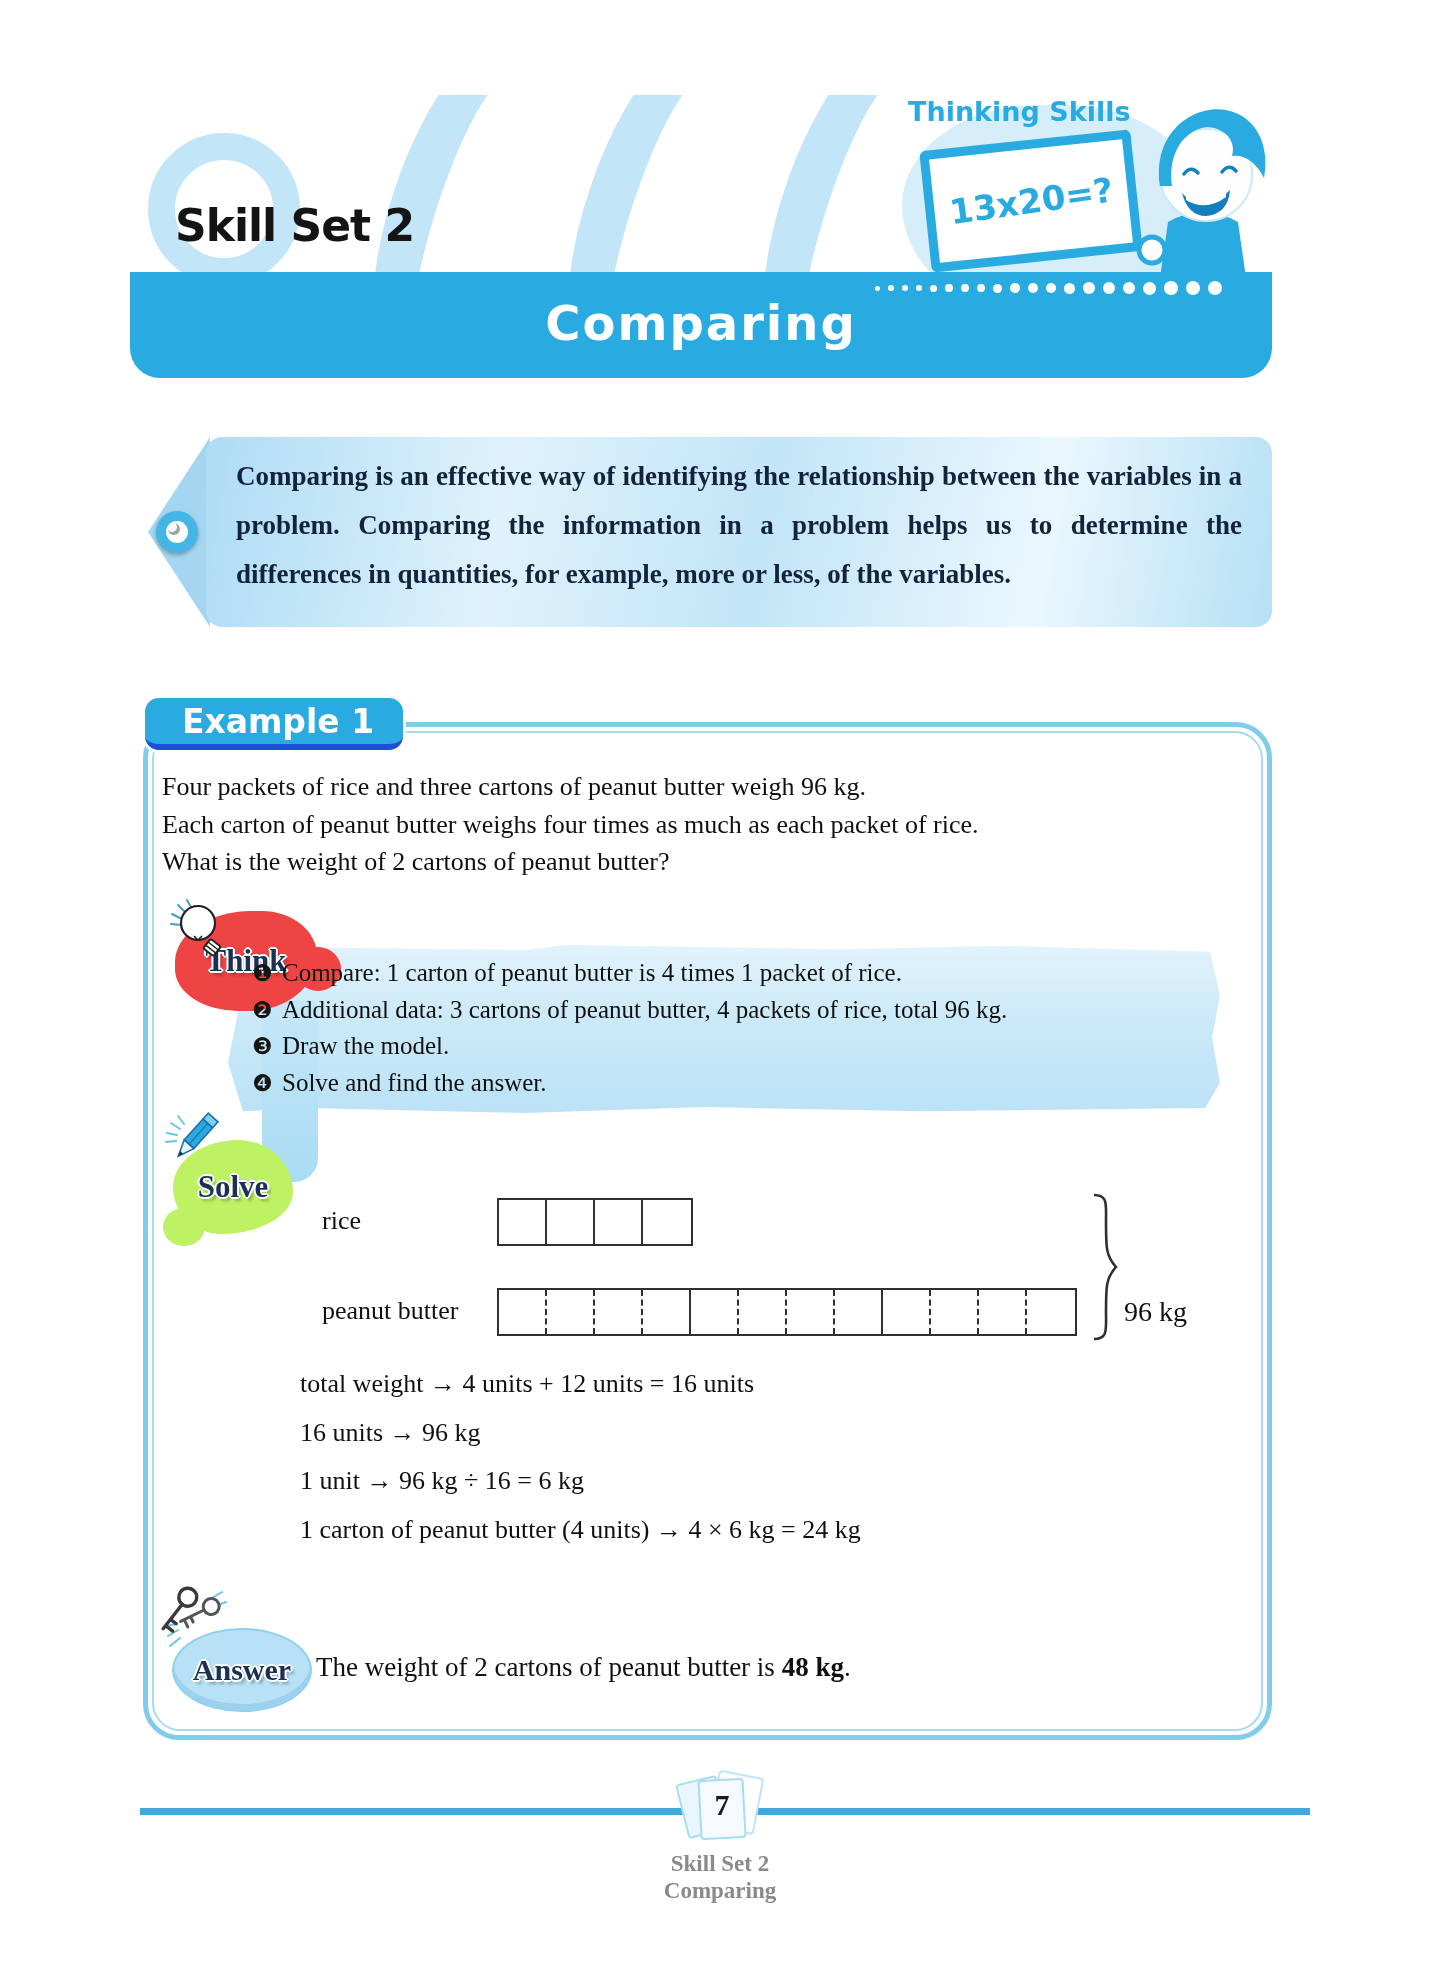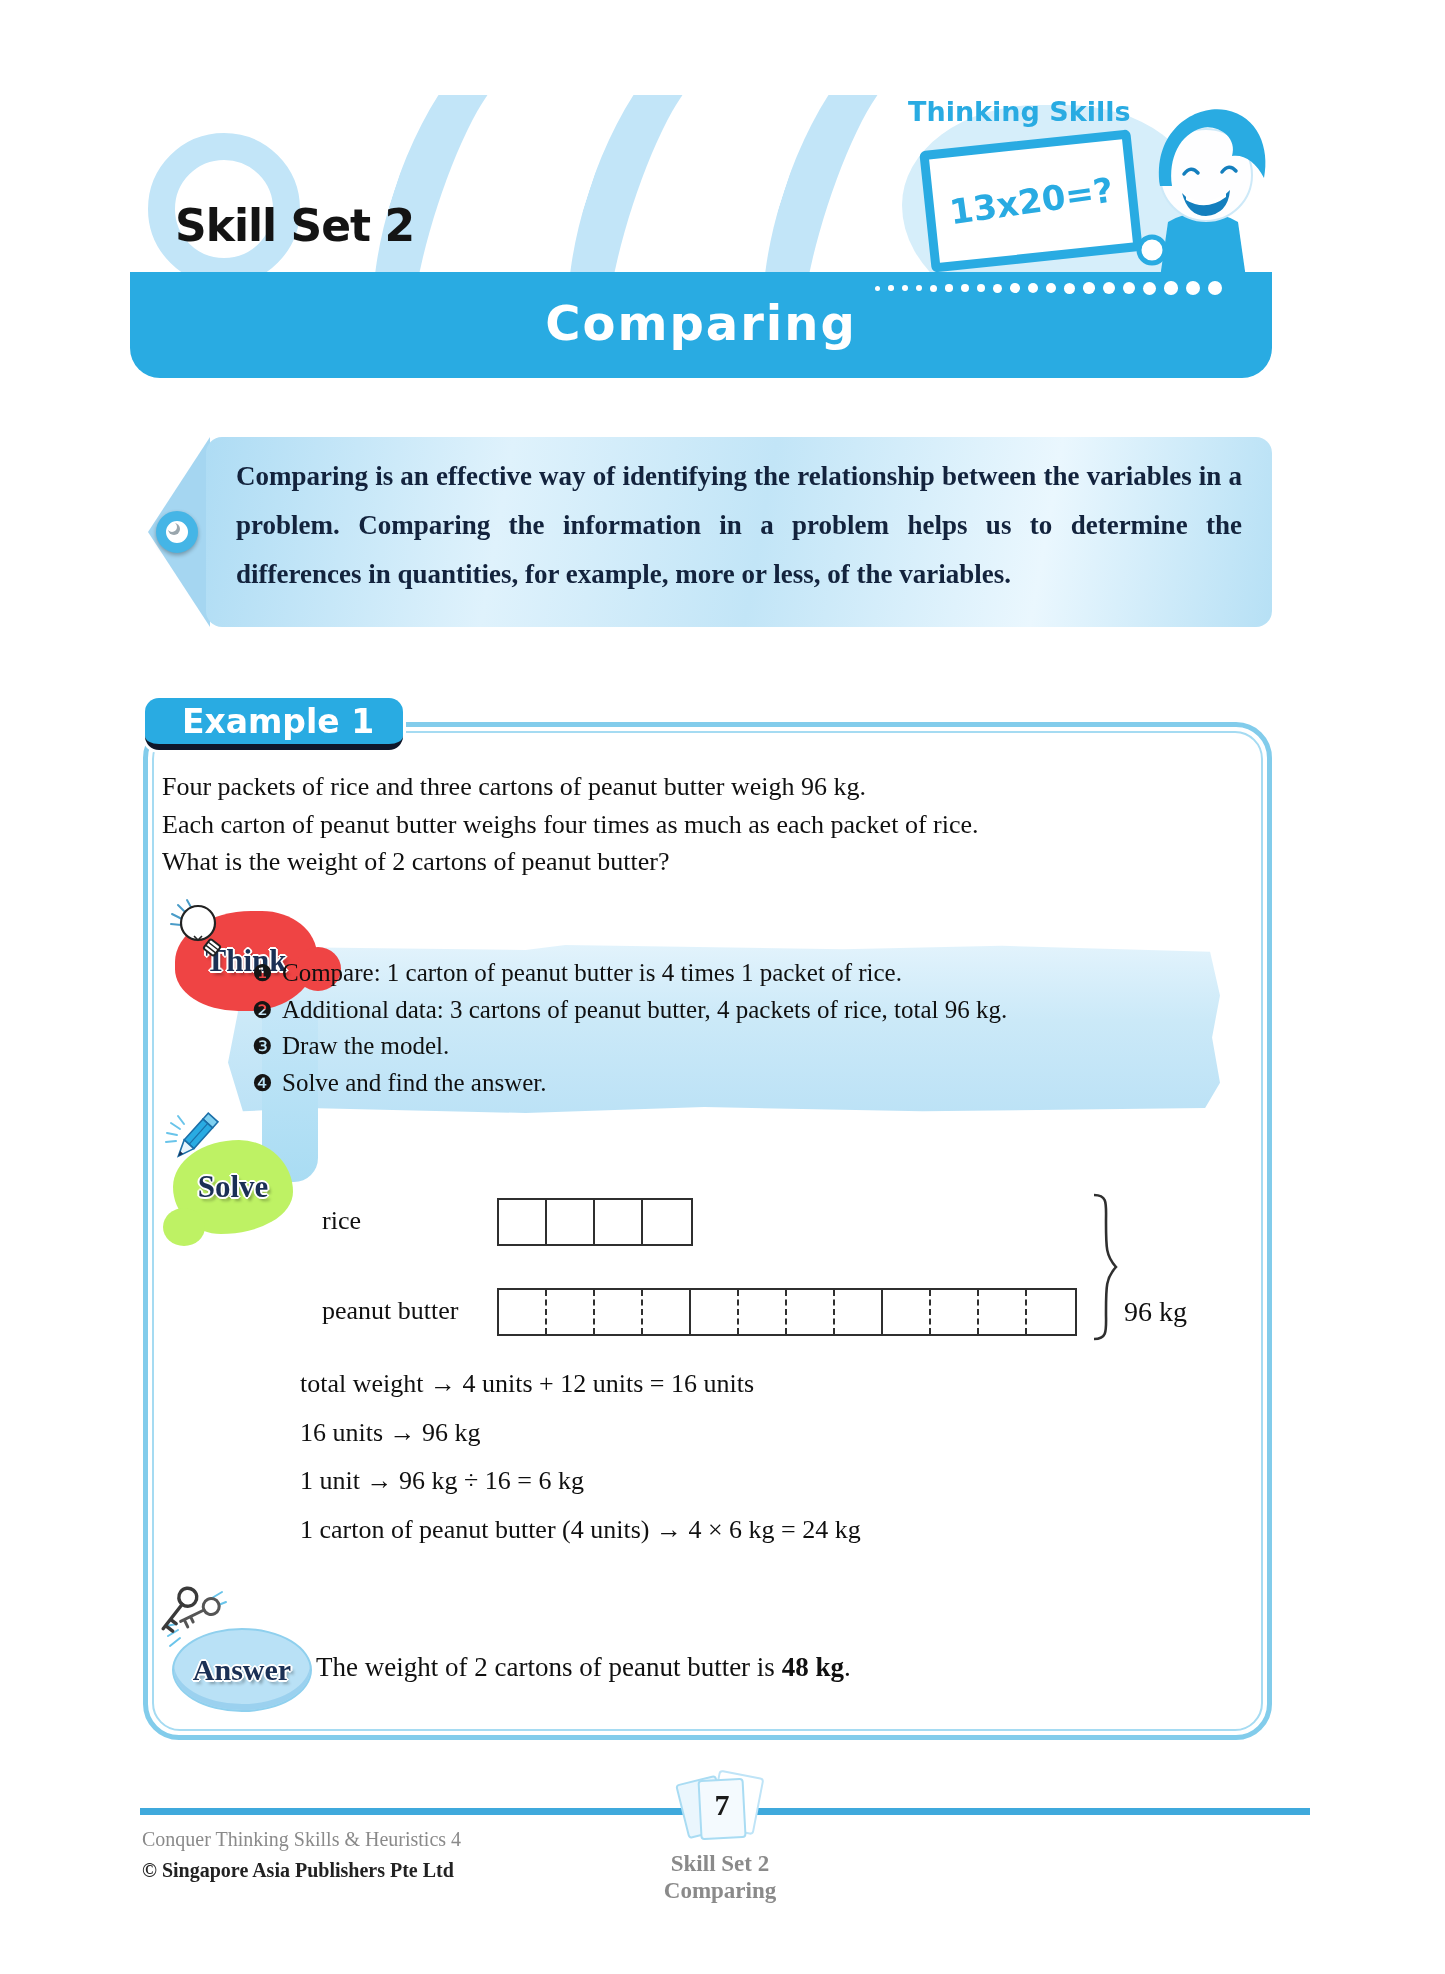--- a/index.html
+++ b/index.html
@@ -43,21 +43,21 @@
   .grommet::after { content:''; position:absolute; left:2px; top:2px; width:12px; height:12px;
                     border-radius:50%; box-shadow:-2px -2px 0 1px #9aa6ad inset; }
   .intro-text { position:absolute; left:236px; top:452px; width:1006px; font-size:27px; font-weight:bold;
                 color:#13233D; line-height:49px; text-align:justify; z-index:3; }
 
   
   .example-box { position:absolute; left:143px; top:722px; width:1129px; height:1018px;
                  border:5px solid #82CCEB; border-radius:36px; }
   .example-box::before { content:''; position:absolute; inset:4px; border:2px solid #A5DBF2; border-radius:28px; }
   .example-tab { position:absolute; left:145px; top:698px; width:258px; height:52px; background:#29ABE2;
-                 border-radius:14px; border-bottom:6px solid #0f172a; box-shadow:0 0 0 3px #ffffff;
+                 border-radius:14px; border-bottom:6px solid #1d4ed8; box-shadow:0 0 0 3px #ffffff;
                  display:flex; align-items:center; justify-content:center; z-index:5;padding-left:8px; }
   .example-tab span { font-family:"DejaVu Sans",sans-serif; font-weight:800; font-size:33px; color:#fff; }
   .problem { position:absolute; left:162px; top:768px; width:1080px; font-size:26px; color:#101010;
              line-height:37.5px; }
 
   
   .scroll-banner { position:absolute; left:228px; top:945px; width:992px; height:168px; z-index:1;
                    background:linear-gradient(180deg,#E2F3FC 0%,#CBE9F8 45%,#BCE2F6 100%);
                    clip-path:polygon(0.3% 6%,2% 1%,30% 3%,34% 0%,62% 2.5%,78% 0.5%,99% 4%,100% 30%,99.2% 55%,100% 82%,98.5% 97%,70% 99%,48% 96.5%,30% 100%,8% 97%,1.5% 99%,0% 70%,1% 40%); }
   .scroll-tail { position:absolute; left:262px; top:1000px; width:56px; height:182px; z-index:2;
@@ -292,24 +292,20 @@
     </svg>
   </div>
   <div class="answer-blob">
     <span class="blob-label">Answer</span>
   </div>
   <div class="answer-line">
     <span>The weight of 2 cartons of peanut butter is </span><b>48 kg</b><span>.</span>
   </div>
 
   <div class="footer-line"></div>
-  <div class="footer-left">
-    <div class="footer-book">Conquer Thinking Skills &amp; Heuristics 4</div>
-    <div class="footer-copy">© Singapore Asia Publishers Pte Ltd</div>
-  </div>
   <div class="page-icon">
     <svg width="100" height="88" viewBox="0 0 100 88">
       <g transform="rotate(-14 30 42)">
         <rect x="10" y="16" width="40" height="54" rx="3" fill="#EAF6FD" stroke="#A9DCF3" stroke-width="2"></rect>
       </g>
       <g transform="rotate(11 62 40)">
         <rect x="42" y="10" width="44" height="56" rx="3" fill="#ffffff" stroke="#BFE4F7" stroke-width="2"></rect>
       </g>
       <g transform="rotate(-3 50 44)">
         <rect x="28" y="16" width="44" height="58" rx="3" fill="#F4FAFE" stroke="#A9DCF3" stroke-width="2"></rect>

